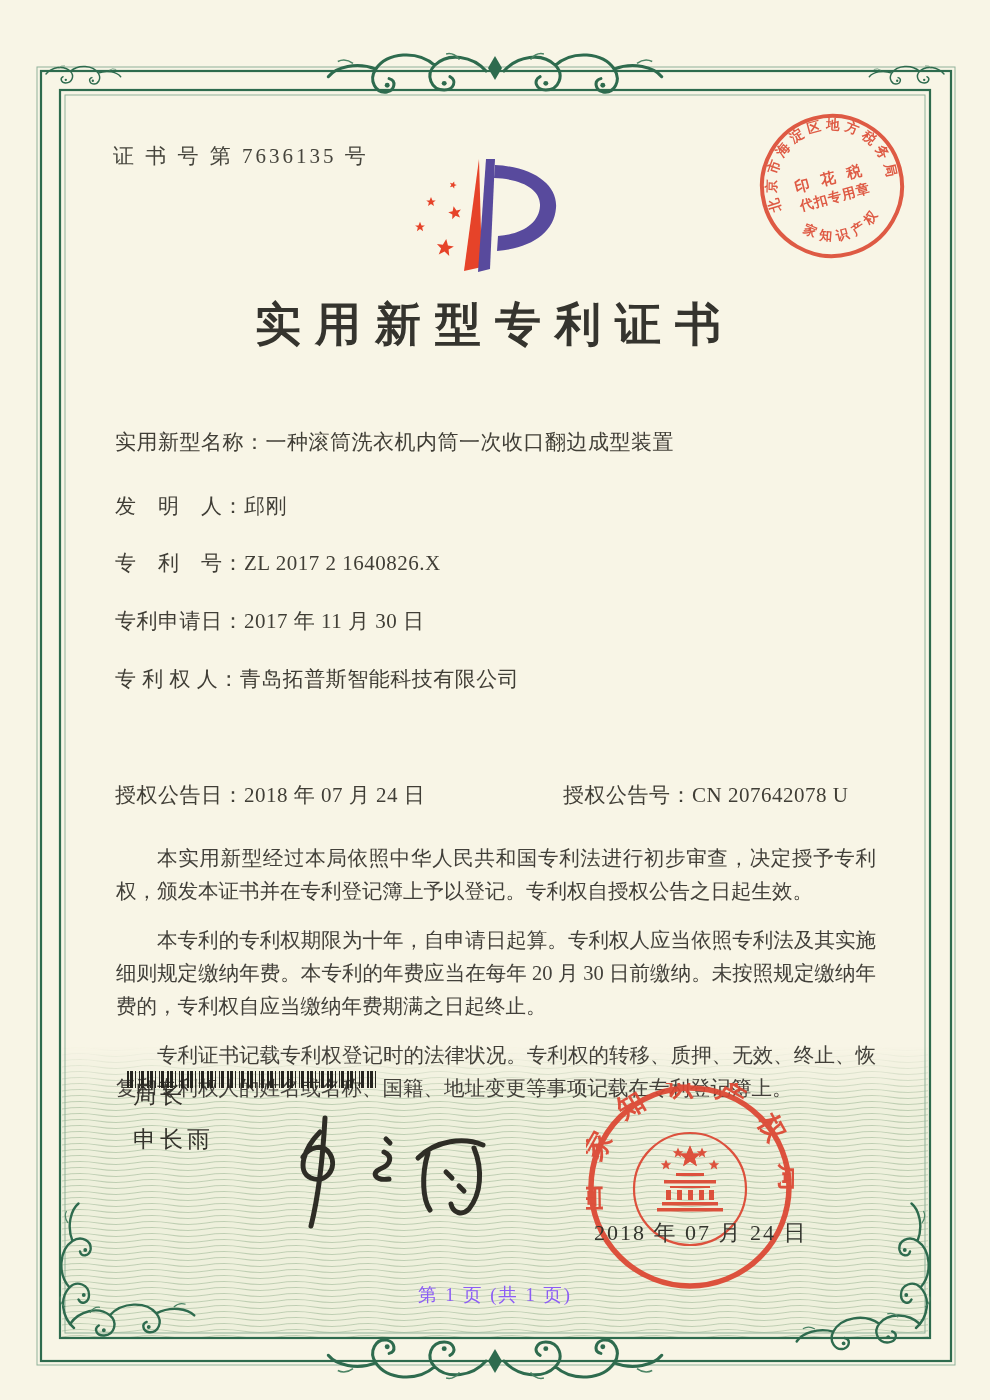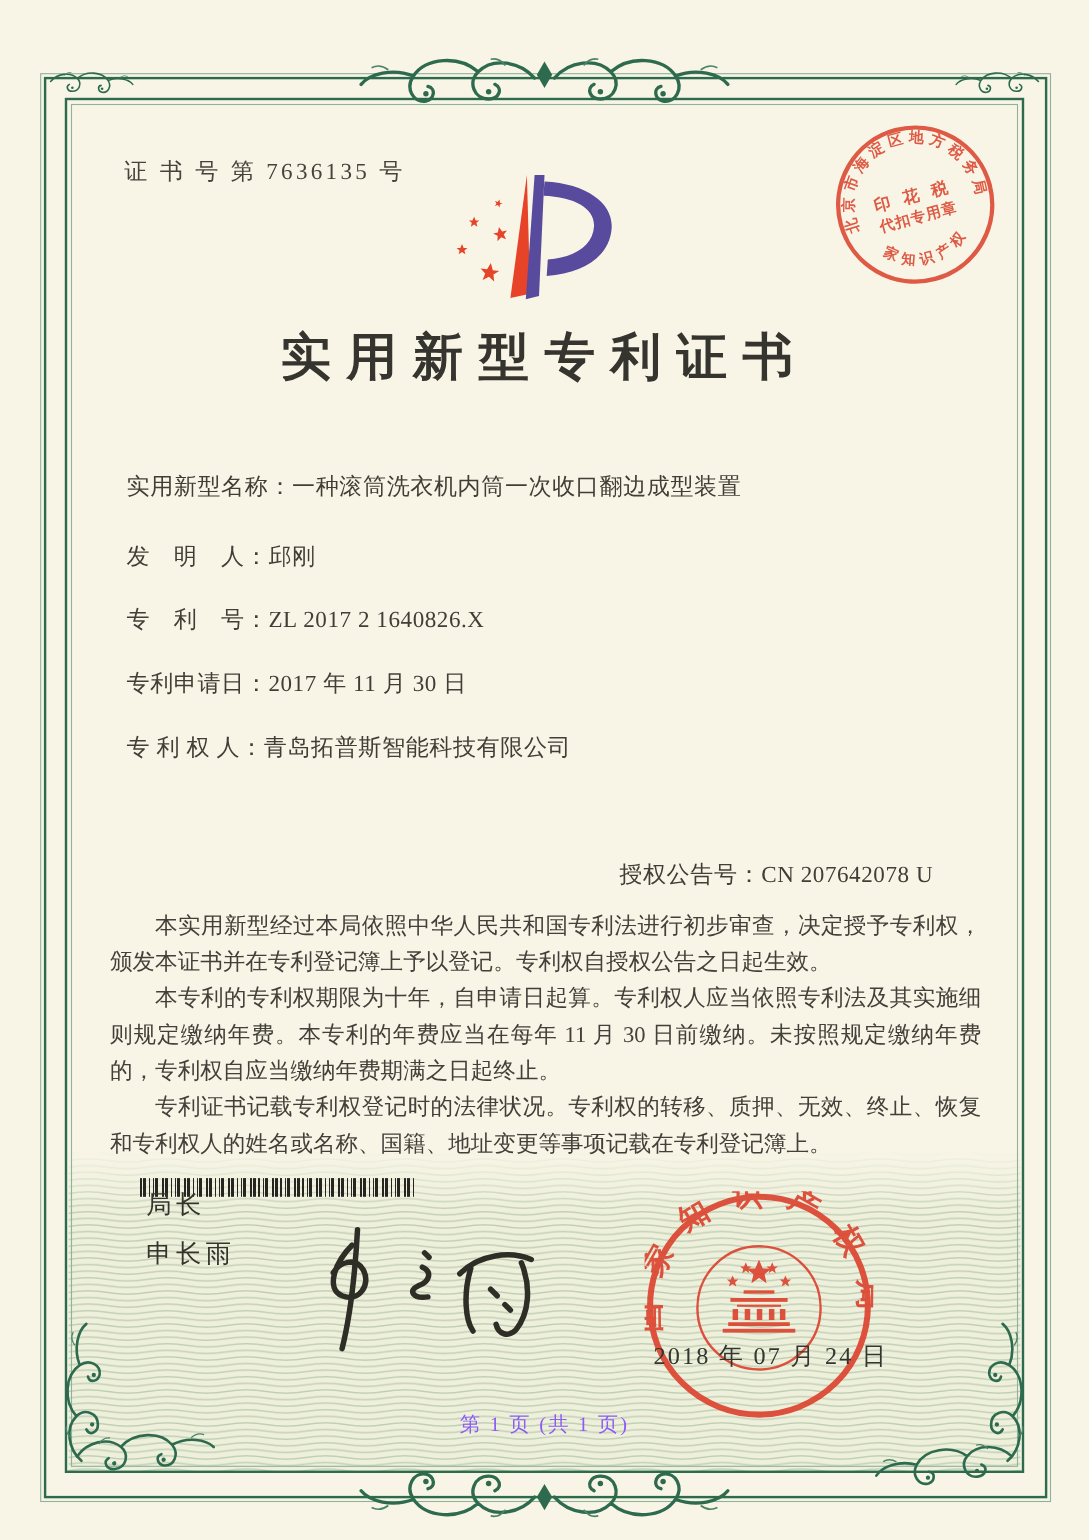--- a/index.html
+++ b/index.html
@@ -13,21 +13,21 @@
   
   .cert-no{left:113px; top:142px; font-size:21px; letter-spacing:3px; color:#45443c;}
   .doc-title{left:0; top:294px; width:100%; text-align:center; font-size:46px; font-weight:bold;
              letter-spacing:14px; color:#35342e;}
   
   .field-row{left:115px; font-size:21px; white-space:nowrap; color:#403e36; letter-spacing:.5px;}
   .field-row .lbl{display:inline-block;}
   
   .body-text{left:100px; top:826px; width:792px; font-size:20.5px; line-height:33px;
              text-align:justify; color:#42403a;}
-  .body-text p{margin:0; text-indent:2em;}
+  .body-text p{margin:16px; text-indent:2em;}
   
   .barcode{left:127px; top:1071px; width:250px; height:17px;
     background:repeating-linear-gradient(90deg,
       #26251f 0 2px, transparent 2px 3px,
       #26251f 3px 6px, transparent 6px 8px,
       #26251f 8px 9px, transparent 9px 12px,
       #26251f 12px 13px, transparent 13px 14px,
       #26251f 14px 17px, transparent 17px 20px);
   }
   
@@ -149,27 +149,30 @@
   </div>
   <div class="abs field-row" style="top:549px">
     <span class="lbl">专　利　号：</span><span>ZL 2017 2 1640826.X</span>
   </div>
   <div class="abs field-row" style="top:607px">
     <span class="lbl">专利申请日：</span><span>2017 年 11 月 30 日</span>
   </div>
   <div class="abs field-row" style="top:665px">
     <span class="lbl">专 利 权 人：</span><span>青岛拓普斯智能科技有限公司</span>
   </div>
+  <div class="abs field-row" style="top:781px">
+    <span class="lbl">授权公告日：</span><span>2018 年 07 月 24 日</span>
+  </div>
   <div class="abs field-row" style="top:781px; left:563px">
     <span class="lbl">授权公告号：</span><span>CN 207642078 U</span>
   </div>
 
   <div class="abs body-text">
     <p>本实用新型经过本局依照中华人民共和国专利法进行初步审查，决定授予专利权，颁发本证书并在专利登记簿上予以登记。专利权自授权公告之日起生效。</p>
-    <p>本专利的专利权期限为十年，自申请日起算。专利权人应当依照专利法及其实施细则规定缴纳年费。本专利的年费应当在每年 11 月 30 日前缴纳。未按照规定缴纳年费的，专利权自应当缴纳年费期满之日起终止。</p>
+    <p>本专利的专利权期限为十年，自申请日起算。专利权人应当依照专利法及其实施细则规定缴纳年费。本专利的年费应当在每年 20 月 30 日前缴纳。未按照规定缴纳年费的，专利权自应当缴纳年费期满之日起终止。</p>
     <p>专利证书记载专利权登记时的法律状况。专利权的转移、质押、无效、终止、恢复和专利权人的姓名或名称、国籍、地址变更等事项记载在专利登记簿上。</p>
   </div>
 
   <div class="abs barcode"></div>
 
   <div class="abs sig-label">
     <div>局长</div>
     <div>申长雨</div>
   </div>
 

